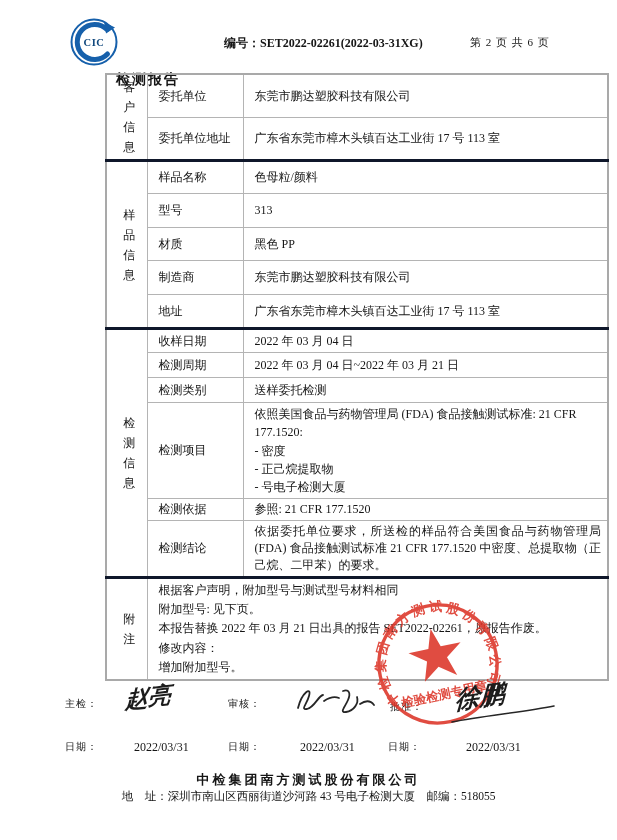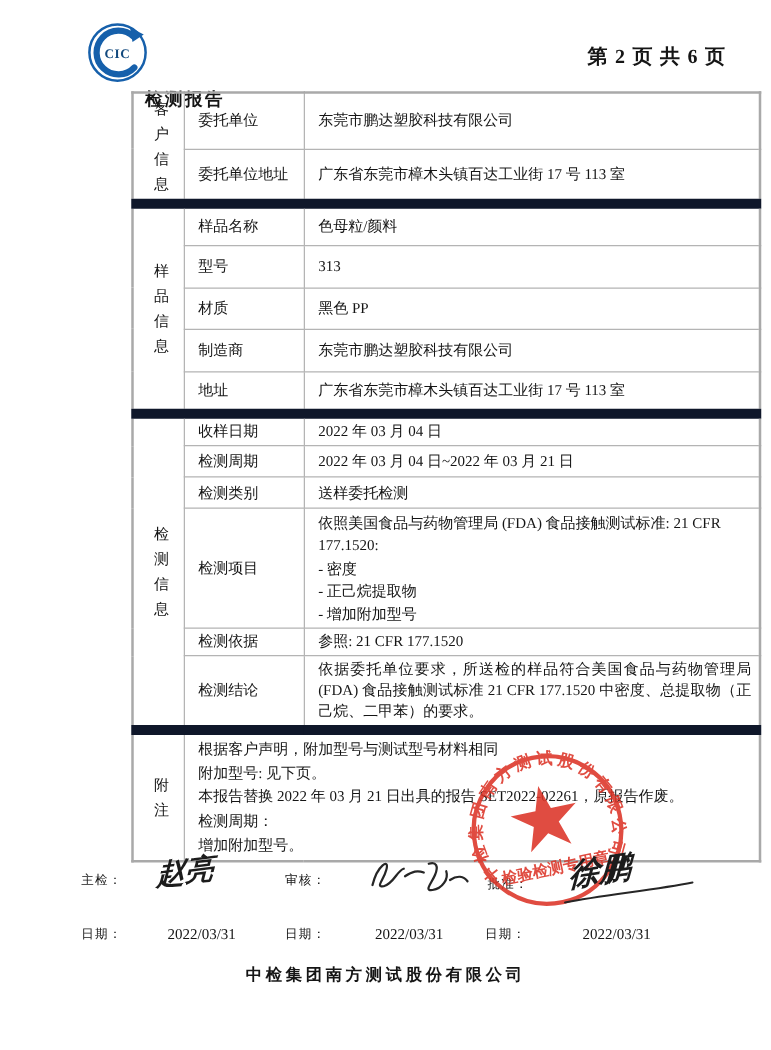--- a/index.html
+++ b/index.html
@@ -6,34 +6,34 @@
   .page {
     position:relative; width:617px; height:840px; background:#fff;
     font-family:"Liberation Serif","DejaVu Serif",serif; color:#151515;
     overflow:hidden;
   }
   .abs { position:absolute; white-space:nowrap; }
 
   
   .hdr-title { left:116px; top:32px; font-size:14px; font-weight:bold; letter-spacing:2px;margin-top:39px; }
   .hdr-number { left:224px; top:35px; font-size:12px; font-weight:bold; }
-  .hdr-page { left:470px; top:35px; font-size:16px; font-weight:bold; letter-spacing:1px; }
+  .hdr-page { left:470px; top:35px; font-size:11px; font-weight:normal; letter-spacing:1px; }
 
   
   table.report {
     position:absolute; left:57px; top:73px; width:502px;
     border-collapse:collapse; table-layout:fixed;
     border:2px solid #a9a9a9;
     margin-left:48px;
   }
   table.report td {
     border:1px solid #b4b4b4; font-size:12px; vertical-align:middle;
     padding:2px 6px 2px 11px; overflow:hidden;
   }
-  tr.sec td { border-top:8px solid #0f172a; }
+  tr.sec td { border-top:3px solid #0f172a; }
   td.grp { text-align:center; padding:0 2px; line-height:20px; }
   td.lbl { padding-left:8px; }
   td.top { vertical-align:top; padding-top:4px; }
   .r34{height:34px}.r33{height:33px}.r24{height:24px}.r25{height:25px}
   .r91{height:91px}.r22{height:22px}.r50{height:50px}.r97{height:97px}
   .mline { line-height:18.3px; }
   .concl { line-height:16.8px; text-align:justify; padding-right:8px; white-space:normal; }
   .notes { line-height:19.3px; }
 
   
@@ -66,20 +66,21 @@
 <div class="page">
 
   <svg class="abs" style="left:62px; top:17px;" width="64" height="50" viewBox="0 0 64 50">
     <circle cx="32" cy="25" r="22.5" fill="#ffffff" stroke="#1660ab" stroke-width="2"></circle>
     <path d="M 45,12.5 A 17.5,17.5 0 1 0 45.5,37" fill="none" stroke="#1660ab" stroke-width="5" stroke-linecap="round"></path>
     <polygon points="42,5 53,10.5 44,16.5" fill="#1660ab"></polygon>
     <rect x="21" y="19" width="22" height="12" fill="#ffffff"></rect>
     <text x="32" y="29" text-anchor="middle" font-size="10.5" font-weight="bold" font-family="Liberation Serif, serif" letter-spacing="0.5" fill="#12497e">CIC</text>
   </svg>
   <div class="abs hdr-title">检测报告</div>
+  <div class="abs hdr-number"><span>编号：</span><span>SET2022-02261(2022-03-31XG)</span></div>
   <div class="abs hdr-page">第 2 页 共 6 页</div>
 
   <table class="report">
     <colgroup>
         <col style="width:41px">
         <col style="width:96px">
         <col style="width:365px">
       </colgroup>
     <tbody>
 
@@ -137,41 +138,41 @@
         <td class="lbl">检测类别</td>
         <td>送样委托检测</td>
       </tr>
       <tr class="r91">
         <td class="lbl">检测项目</td>
         <td class="top mline">
           <div>依照美国食品与药物管理局 (FDA) 食品接触测试标准: 21 CFR</div>
           <div>177.1520:</div>
           <div>- 密度</div>
           <div>- 正己烷提取物</div>
-          <div>- 增加附加型号</div>
+          <div>- 号电子检测大厦</div>
         </td>
       </tr>
       <tr class="r22">
         <td class="lbl">检测依据</td>
         <td>参照: 21 CFR 177.1520</td>
       </tr>
       <tr class="r50">
         <td class="lbl">检测结论</td>
         <td class="concl">依据委托单位要求，所送检的样品符合美国食品与药物管理局 (FDA) 食品接触测试标准 21 CFR 177.1520 中密度、总提取物（正己烷、二甲苯）的要求。</td>
       </tr>
 
       <tr class="r97 sec">
         <td class="grp">
           <div>附注</div>
         </td>
         <td class="top notes" colspan="2">
           <div>根据客户声明，附加型号与测试型号材料相同</div>
           <div>附加型号: 见下页。</div>
           <div>本报告替换 2022 年 03 月 21 日出具的报告 SET2022-02261，原报告作废。</div>
-          <div>检测周期：</div>
+          <div>修改内容：</div>
           <div>增加附加型号。</div>
         </td>
       </tr>
     </tbody>
   </table>
 
   <div class="abs role" style="left:65px; top:697px;">主检：</div>
   <div class="abs script" style="left:125px; top:682px;">赵亮</div>
 
   <div class="abs role" style="left:228px; top:697px;">审核：</div>
@@ -198,14 +199,15 @@
   </svg>
 
   <div class="abs role" style="left:65px; top:740px;">日期：</div>
   <div class="abs dateval" style="left:134px; top:740px;">2022/03/31</div>
   <div class="abs role" style="left:228px; top:740px;">日期：</div>
   <div class="abs dateval" style="left:300px; top:740px;">2022/03/31</div>
   <div class="abs role" style="left:388px; top:740px;">日期：</div>
   <div class="abs dateval" style="left:466px; top:740px;">2022/03/31</div>
 
   <div class="f-center f-company">中检集团南方测试股份有限公司</div>
+  <div class="f-center f-line1">地　址：深圳市南山区西丽街道沙河路 43 号电子检测大厦　邮编：518055</div>
 
 </div>
 
 </body></html>

